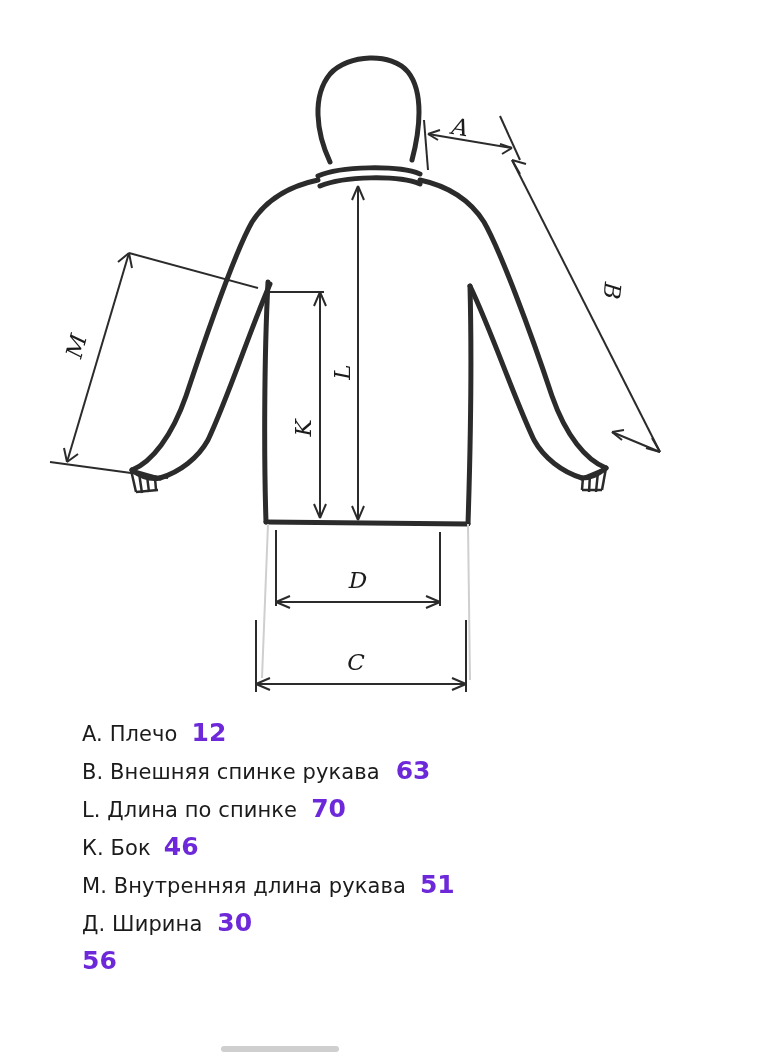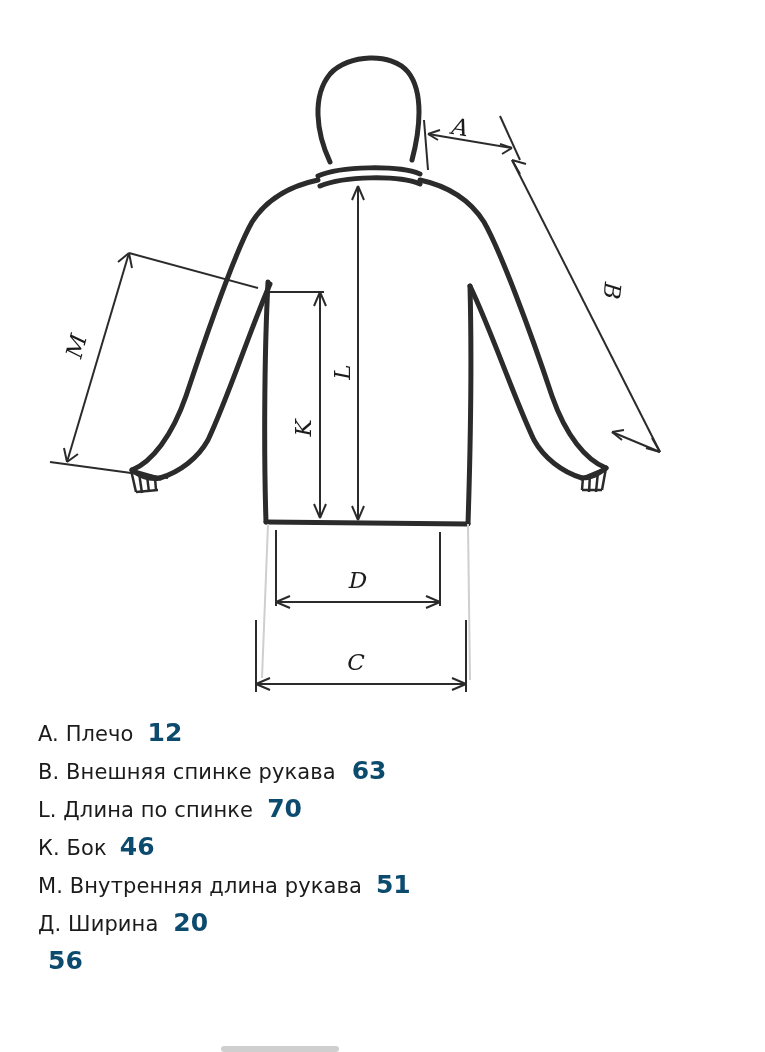--- a/index.html
+++ b/index.html
@@ -22,48 +22,48 @@
     height: 710px;
   }
   #diagram-svg {
     display: block;
   }
   #measurements {
     position: absolute;
     left: 0;
     top: 718px;
     width: 696px;
-    padding-left: 38px;
+    padding-left: 82px;
     box-sizing: border-box;
   }
   .measure-row {
     display: flex;
     align-items: baseline;
     margin-bottom: 9px;
     white-space: nowrap;
   }
   .measure-label {
     font-size: 21px;
     color: #1b1b1b;
     font-family: "DejaVu Sans", sans-serif;
     letter-spacing: 0.1px;
   }
   .measure-value {
     font-size: 25px;
     font-weight: bold;
-    color: #0c4a6e;
+    color: #6d28d9;
     margin-left: 14px;
     font-family: "DejaVu Sans", sans-serif;
   }
   .row-b .measure-value { margin-left: 16px; }
   .row-l .measure-value { }
   .row-k .measure-value { margin-left: 13px; }
   .row-m .measure-value { }
   .row-d .measure-value { margin-left: 15px; }
-  .row-c .measure-value { margin-left: 10px; }
+  .row-c .measure-value { margin-left: 0; }
   #bottom-bar {
     position: absolute;
     left: 221px;
     top: 1046px;
     width: 118px;
     height: 6px;
     background: #cfcfcf;
     border-radius: 3px;
   }
   .dim-letter {
@@ -213,21 +213,21 @@
     <span class="measure-value">46</span>
   </div>
 
   <div class="measure-row row-m">
     <span class="measure-label"><span>М.</span> <span>Внутренняя длина рукава</span></span>
     <span class="measure-value">51</span>
   </div>
 
   <div class="measure-row row-d">
     <span class="measure-label"><span>Д.</span> <span>Ширина</span></span>
-    <span class="measure-value">20</span>
+    <span class="measure-value">30</span>
   </div>
 
   <div class="measure-row row-c">
     <span class="measure-value">56</span>
   </div>
 
 </div>
 
 <div id="bottom-bar"></div>
 

